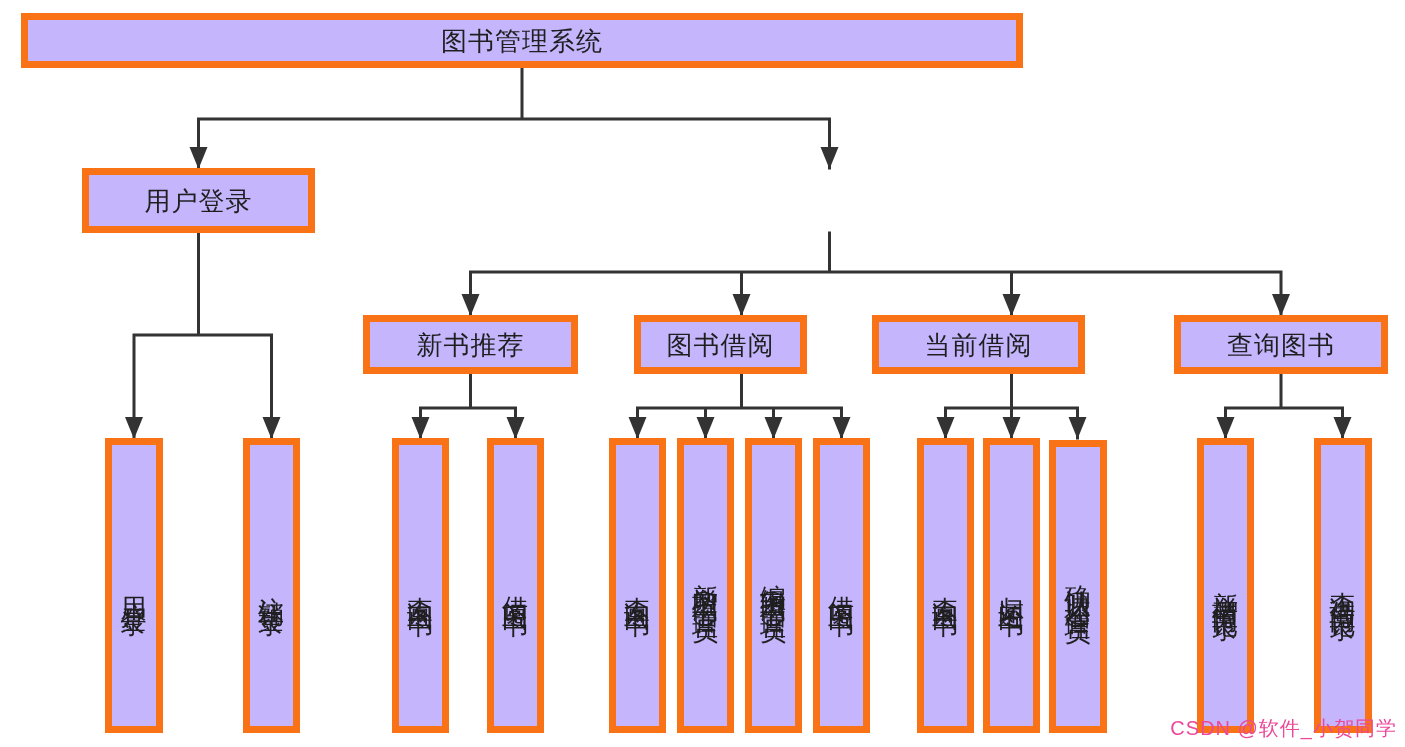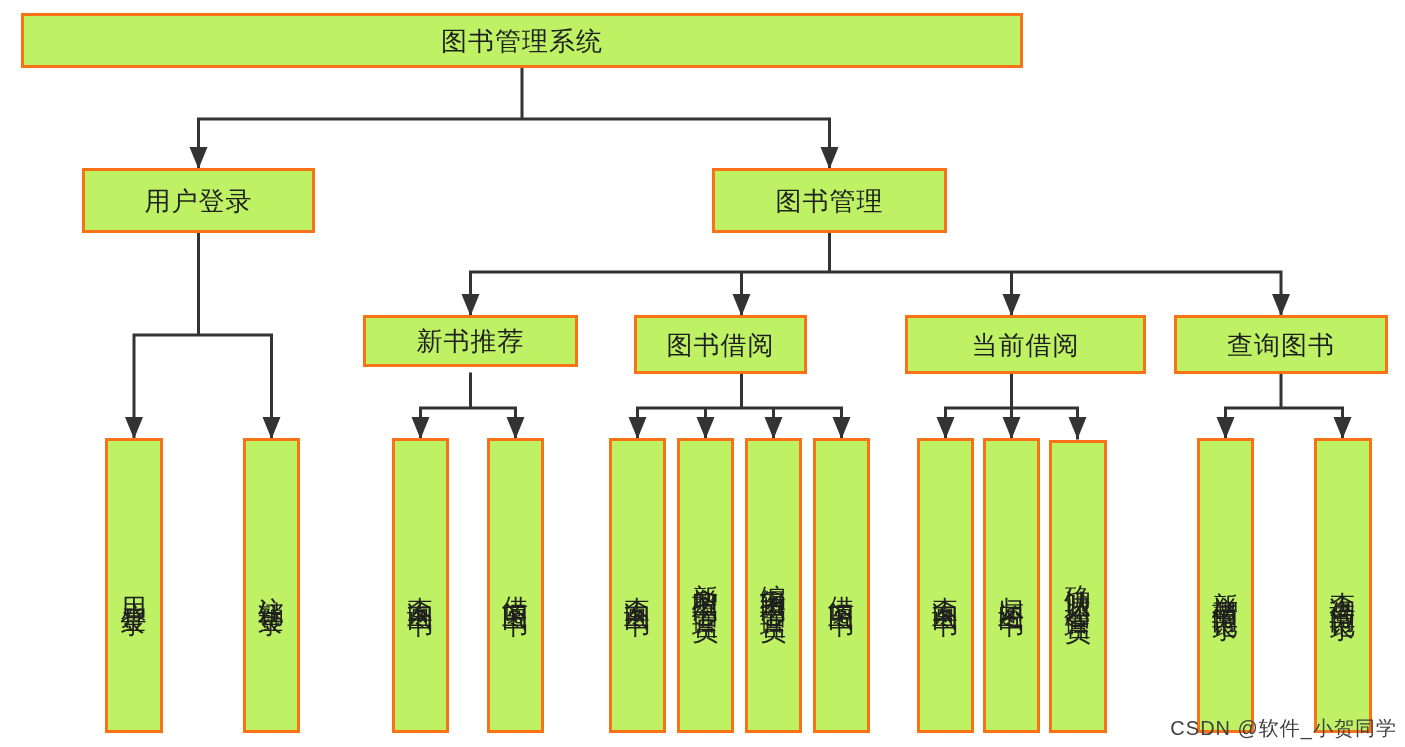--- a/index.html
+++ b/index.html
@@ -2,30 +2,30 @@
 <html><head>
 <meta charset="utf-8">
 <style>
   html,body{margin:0;padding:0;background:#fff;}
   #canvas{
     position:relative;width:1405px;height:747px;background:#ffffff;overflow:hidden;
     font-family:"Liberation Sans","DejaVu Sans",sans-serif;
   }
   #wires{position:absolute;left:0;top:0;width:1405px;height:747px;z-index:1;}
   .box{
-    position:absolute;box-sizing:border-box;border:3px solid #f97316;background:#bef264;
+    position:absolute;box-sizing:border-box;border:7px solid #f97316;background:#c4b5fd;
     display:flex;align-items:center;justify-content:center;
     color:#1f1f1f;font-size:26px;letter-spacing:1px;z-index:2;line-height:1;
   }
   .vbox{
     writing-mode:vertical-rl;text-orientation:mixed;letter-spacing:5px;
   }
   .watermark{
     position:absolute;right:8px;bottom:5px;z-index:3;
-    color:#404040;font-size:20px;letter-spacing:1px;white-space:nowrap;
+    color:#ec4899;font-size:20px;letter-spacing:1px;white-space:nowrap;
   }
 </style>
 </head>
 <body>
 
 <div id="canvas">
 
   <svg id="wires" viewBox="0 0 1405 747" xmlns="http://www.w3.org/2000/svg">
     <path fill="none" stroke="#333333" stroke-width="3" stroke-linecap="square" d="
       M522,68 V119 M198.5,119 H829.5 M198.5,119 V168 M829.5,119 V168
@@ -54,25 +54,24 @@
       <polygon points="1002.5,417 1020.5,417 1011.5,439"></polygon>
       <polygon points="1068.5,417 1086.5,417 1077.5,439"></polygon>
       <polygon points="1216.5,417 1234.5,417 1225.5,439"></polygon>
       <polygon points="1333.5,417 1351.5,417 1342.5,439"></polygon>
     </g>
   </svg>
 
   <div class="box" style="left:21px;top:13px;width:1002px;height:55px">图书管理系统</div>
 
   <div class="box" style="left:82px;top:168px;width:233px;height:65px">用户登录</div>
-  <div class="box" style="left:712px;top:168px;width:235px;height:65px">图书管理</div>
 
-  <div class="box" style="left:363px;top:315px;width:215px;height:52px">新书推荐</div>
+  <div class="box" style="left:363px;top:315px;width:215px;height:59px">新书推荐</div>
   <div class="box" style="left:634px;top:315px;width:173px;height:59px">图书借阅</div>
-  <div class="box" style="left:905px;top:315px;width:241px;height:59px">当前借阅</div>
+  <div class="box" style="left:872px;top:315px;width:213px;height:59px">当前借阅</div>
   <div class="box" style="left:1174px;top:315px;width:214px;height:59px">查询图书</div>
 
   <div class="box vbox" style="left:105px;top:438px;width:58px;height:295px">用户登录</div>
   <div class="box vbox" style="left:243px;top:438px;width:57px;height:295px">注销登录</div>
 
   <div class="box vbox" style="left:392px;top:438px;width:57px;height:295px">查询图书</div>
   <div class="box vbox" style="left:487px;top:438px;width:57px;height:295px">借阅图书</div>
 
   <div class="box vbox" style="left:609px;top:438px;width:57px;height:295px">查询图书</div>
   <div class="box vbox" style="left:677px;top:438px;width:57px;height:295px">新增图书（管理员）</div>

